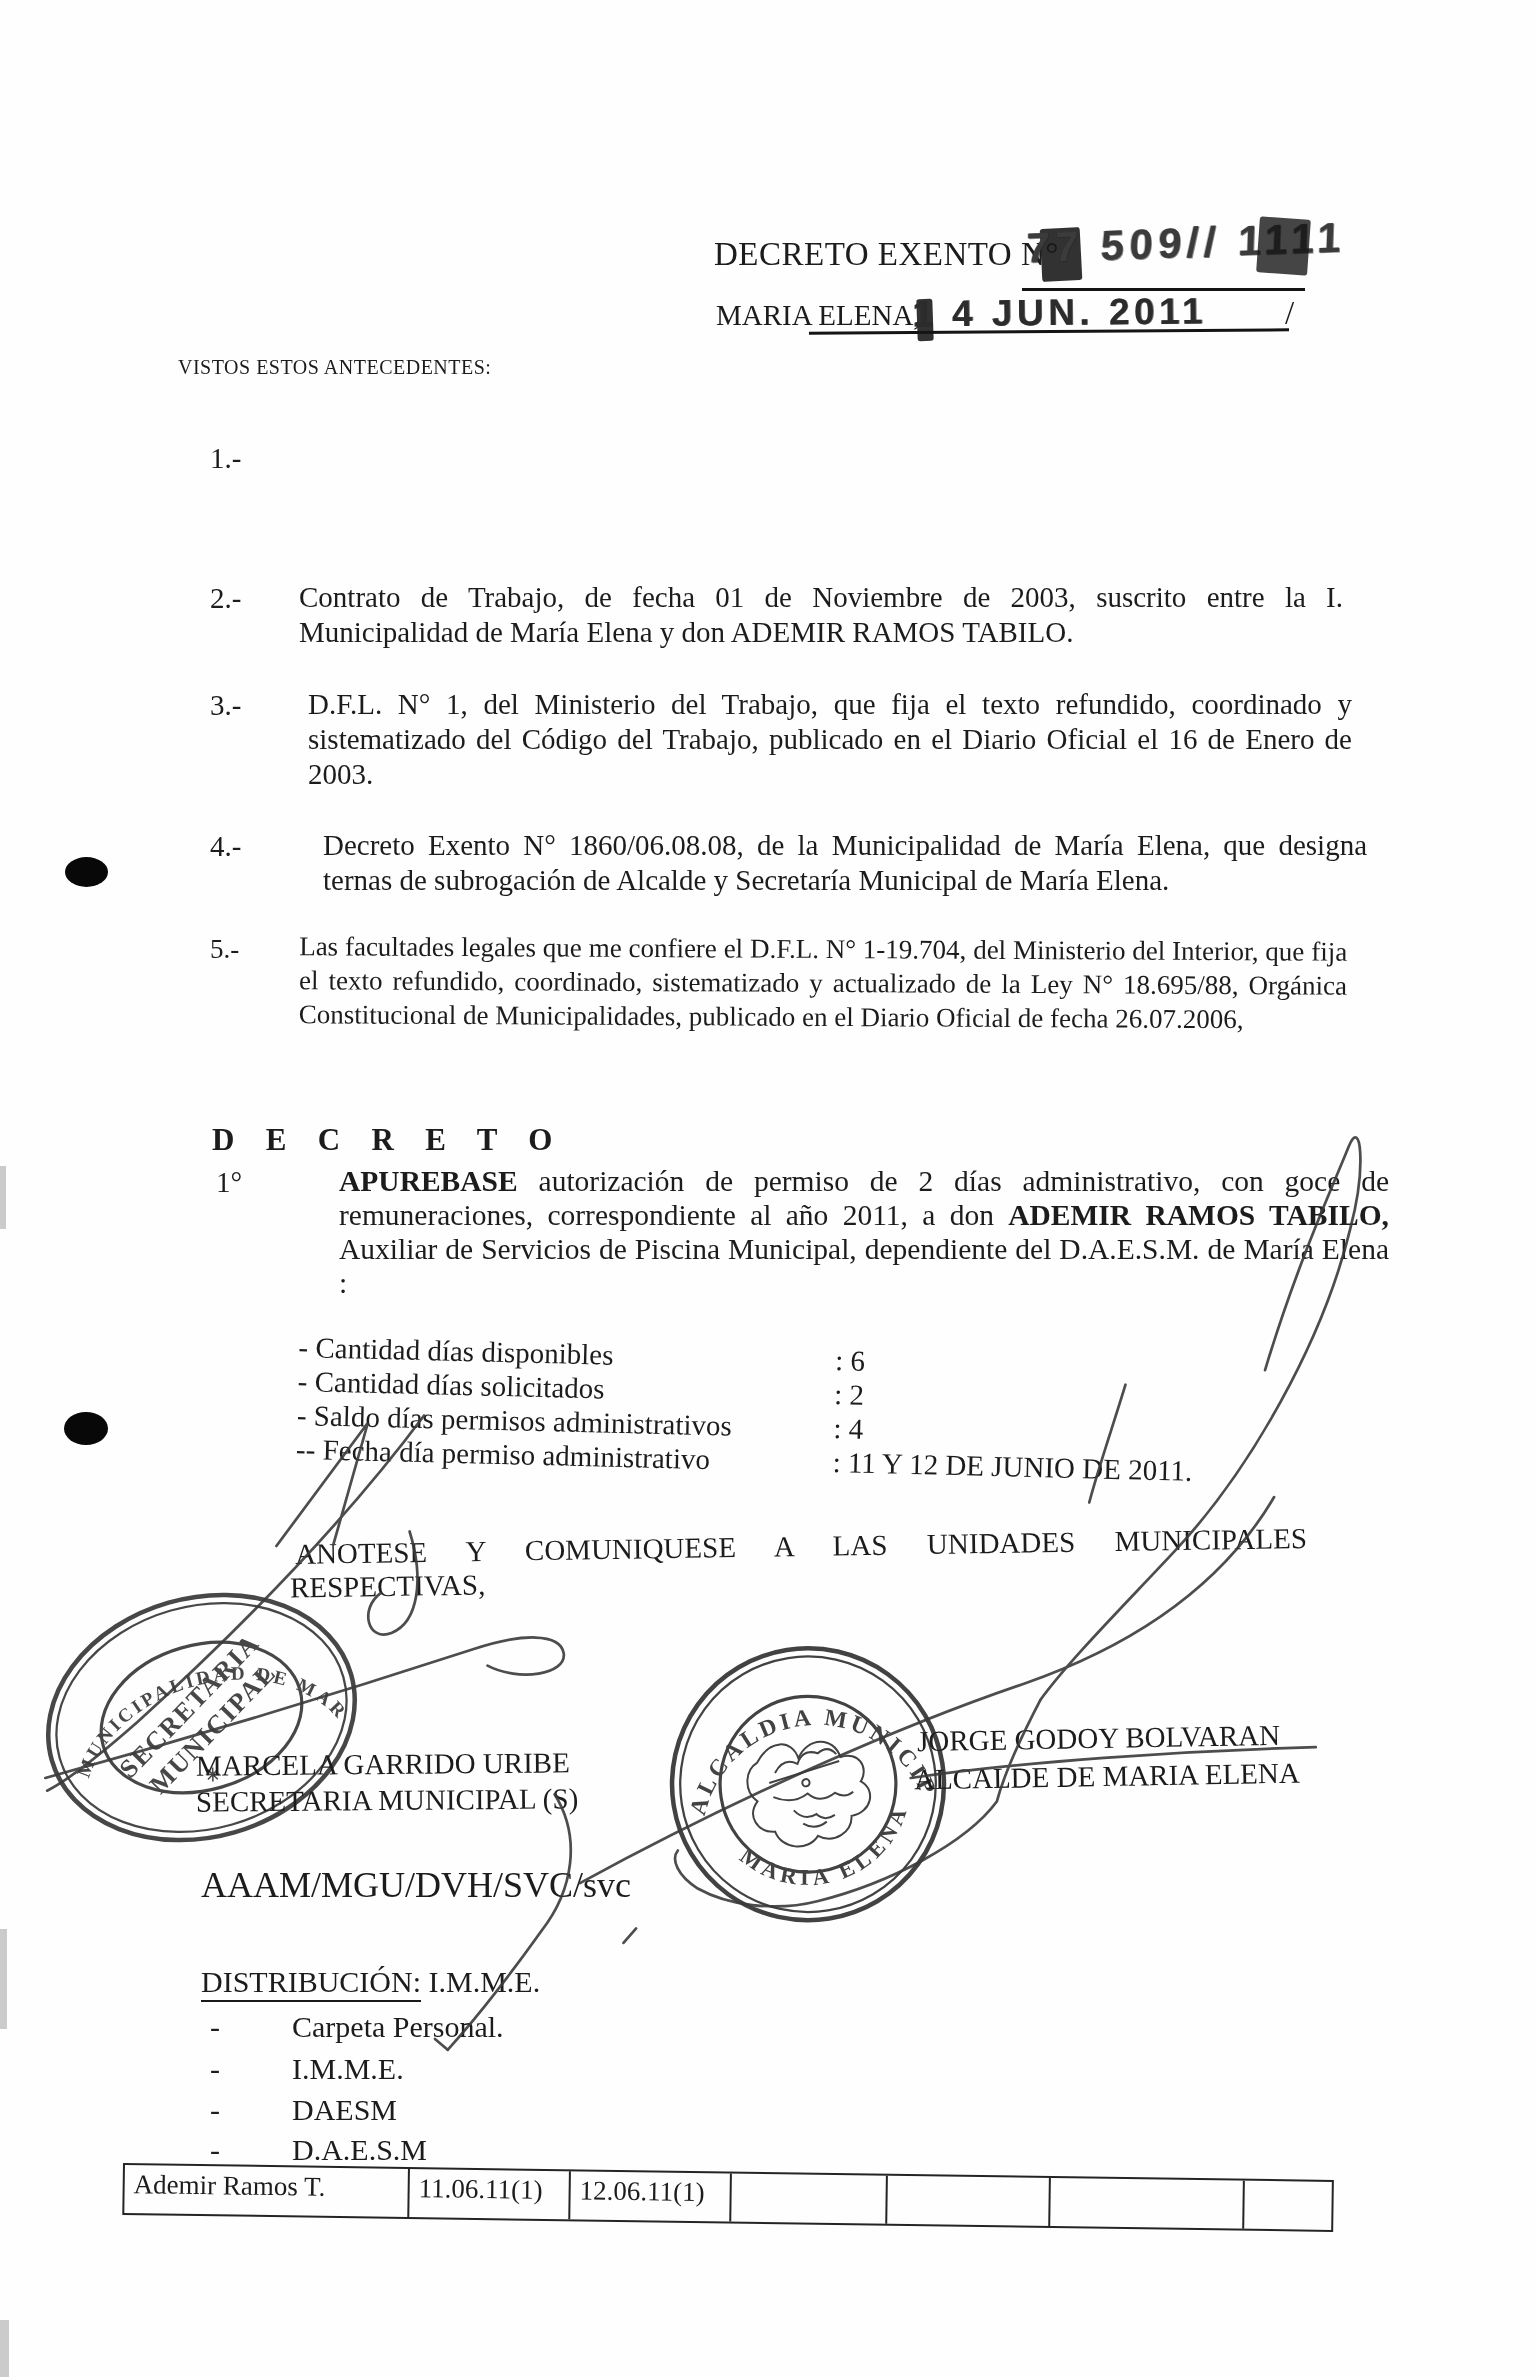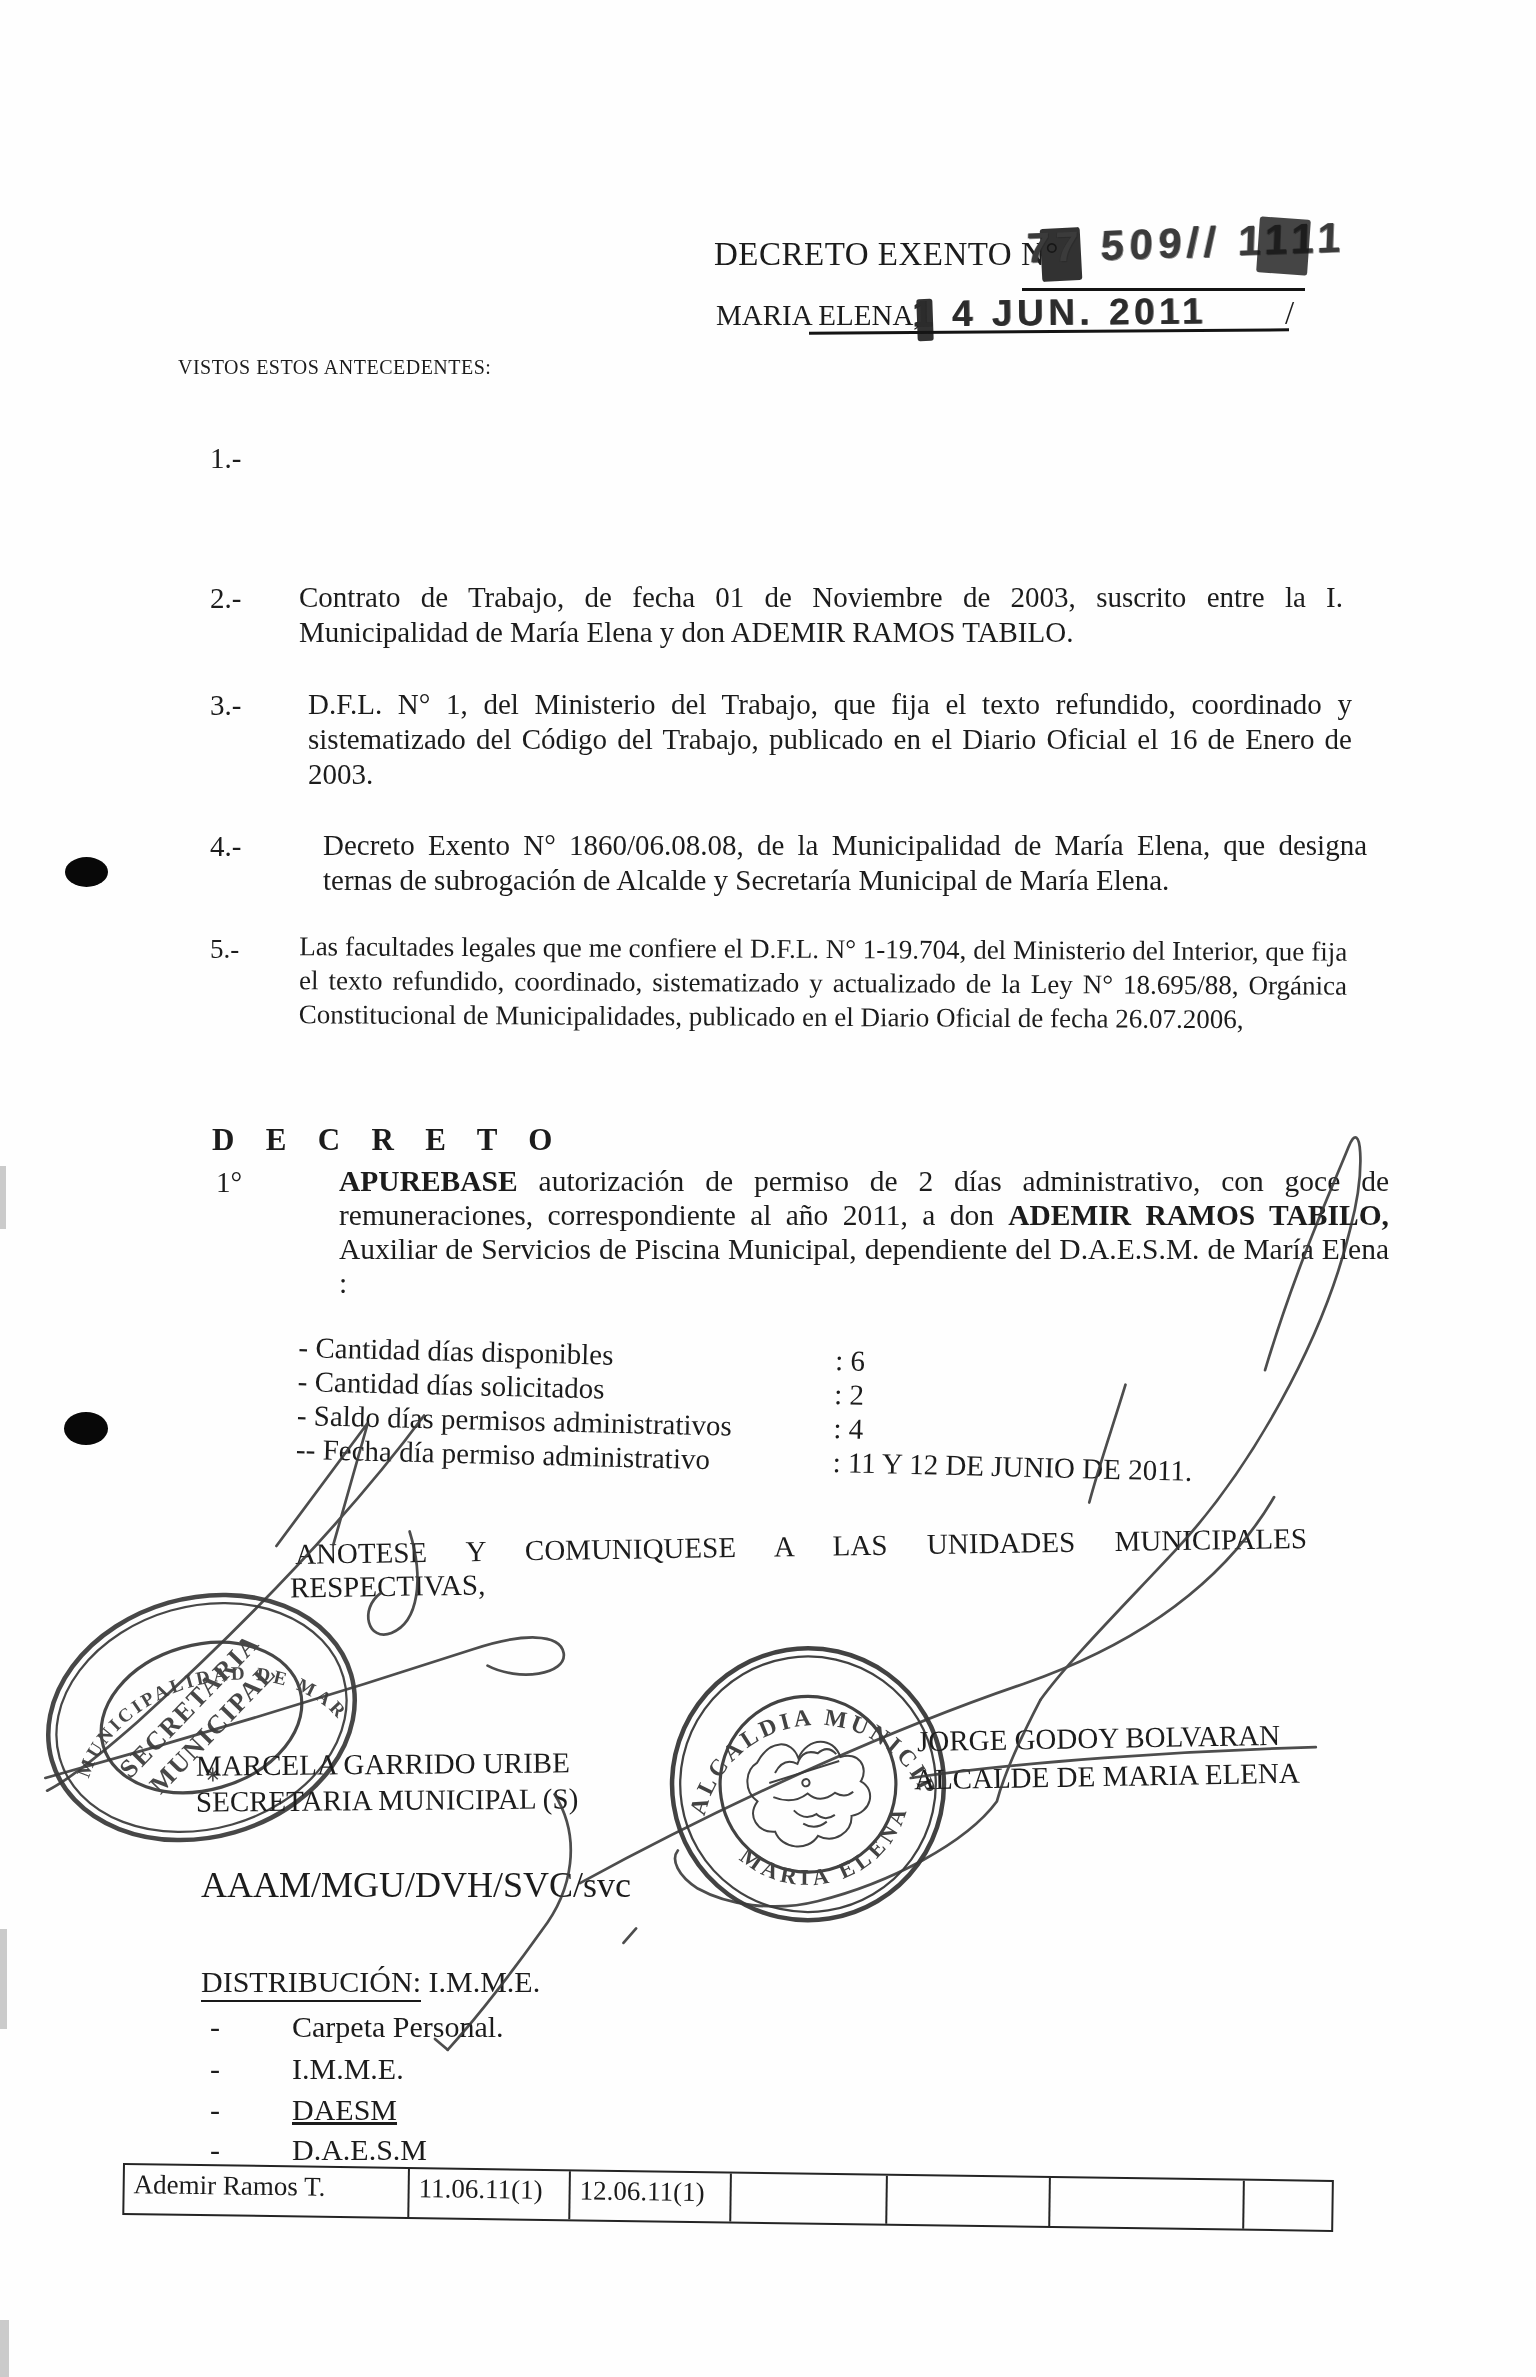--- a/index.html
+++ b/index.html
@@ -209,21 +209,21 @@
   <div class="dash-row">
     <span class="abs dash" style="top:2010px;">-</span>
     <span class="abs txt" style="top:2010px;">Carpeta Personal.</span>
   </div>
   <div class="dash-row">
     <span class="abs dash" style="top:2052px;">-</span>
     <span class="abs txt" style="top:2052px;">I.M.M.E.</span>
   </div>
   <div class="dash-row">
     <span class="abs dash" style="top:2093px;">-</span>
-    <span class="abs txt" style="top:2093px;text-decoration:underline;">DAESM</span>
+    <span class="abs txt" style="top:2093px;">DAESM</span>
   </div>
   <div class="dash-row">
     <span class="abs dash" style="top:2133px;">-</span>
     <span class="abs txt" style="top:2133px;">D.A.E.S.M</span>
   </div>
 
   <div class="abs footer-table">
     <div class="ft-cell" style="width:274px;">Ademir Ramos T.</div>
     <div class="ft-cell" style="width:150px;">11.06.11(1)</div>
     <div class="ft-cell" style="width:150px;">12.06.11(1)</div>

